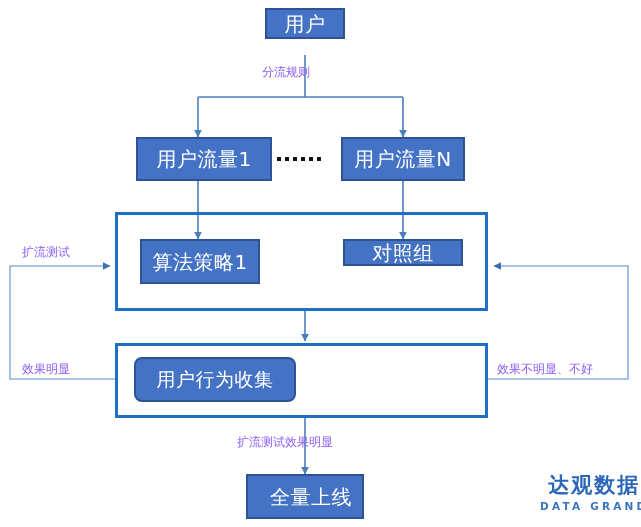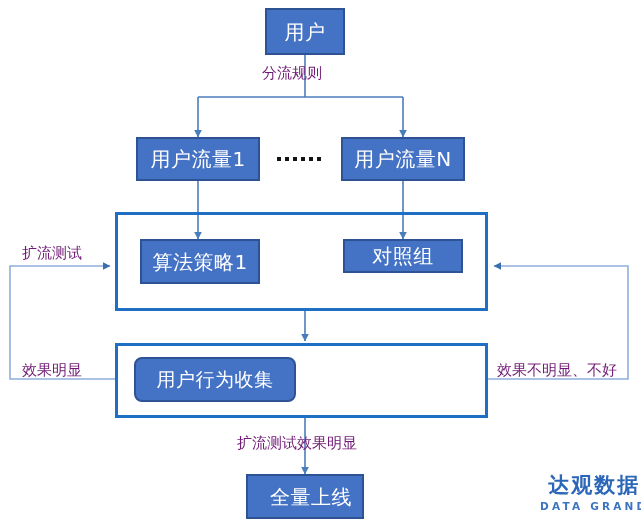--- a/index.html
+++ b/index.html
@@ -47,22 +47,22 @@
   .group {
     position: absolute;
     box-sizing: border-box;
     border: 3px solid #1F6FC4;
     background: transparent;
     z-index: 2;
   }
   
   .label {
     position: absolute;
-    color: #701a75;
-    font-size: 15px;
+    color: #8b5cf6;
+    font-size: 12px;
     line-height: 1;
     white-space: nowrap;
     z-index: 4;
   }
   
   .dots {
     position: absolute;
     display: flex;
     gap: 4px;
     z-index: 4;
@@ -126,27 +126,27 @@
 
     <line x1="305" y1="311" x2="305" y2="341" stroke="#4A7EBB" stroke-width="1.6" marker-end="url(#arrHead)"></line>
 
     <line x1="305" y1="418" x2="305" y2="474" stroke="#4A7EBB" stroke-width="1.6" marker-end="url(#arrHead)"></line>
 
     <path d="M115,379 L10,379 L10,266 L110,266" fill="none" stroke="#8FAEDC" stroke-width="1.6" marker-end="url(#arrHeadDark)"></path>
 
     <path d="M488,379 L628,379 L628,266 L494,266" fill="none" stroke="#8FAEDC" stroke-width="1.6" marker-end="url(#arrHeadDark)"></path>
   </svg>
 
-  <div class="node" style="left:265px; top:8px; width:80px; height:47px;">
+  <div class="node" style="left:265px; top:8px; width:80px; height:31px;">
     <span>用户</span>
   </div>
 
   <div class="label" style="left:262px; top:66px;">分流规则</div>
 
-  <div class="node" style="left:136px; top:137px; width:124px; height:44px;">
+  <div class="node" style="left:136px; top:137px; width:136px; height:44px;">
     <span>用户流量1</span>
   </div>
 
   <div class="dots" style="left:277px; top:157px;">
     <i></i>
       <i></i>
       <i></i>
       <i></i>
       <i></i>
       <i></i>
@@ -155,21 +155,21 @@
   <div class="node" style="left:341px; top:137px; width:124px; height:44px;">
     <span>用户流量N</span>
   </div>
 
   <div class="group" style="left:115px; top:212px; width:373px; height:99px;"></div>
 
   <div class="node" style="left:140px; top:239px; width:120px; height:45px;">
     <span>算法策略1</span>
   </div>
 
-  <div class="node" style="left:343px; top:239px; width:120px; height:34px;">
+  <div class="node" style="left:343px; top:239px; width:120px; height:27px;">
     <span>对照组</span>
   </div>
 
   <div class="group" style="left:115px; top:343px; width:373px; height:75px;"></div>
 
   <div class="node small" style="left:134px; top:357px; width:162px; height:45px;border-radius:8px;">
     <span>用户行为收集</span>
   </div>
 
 

